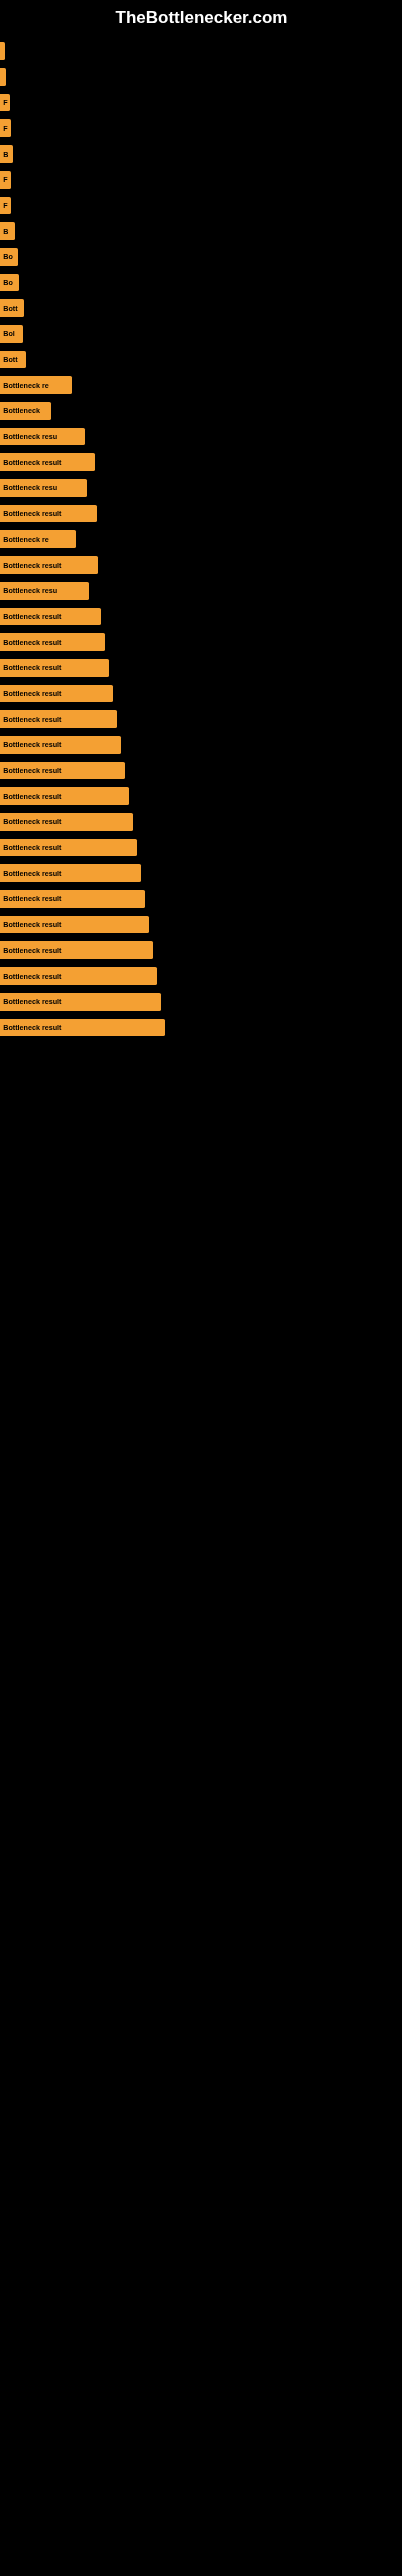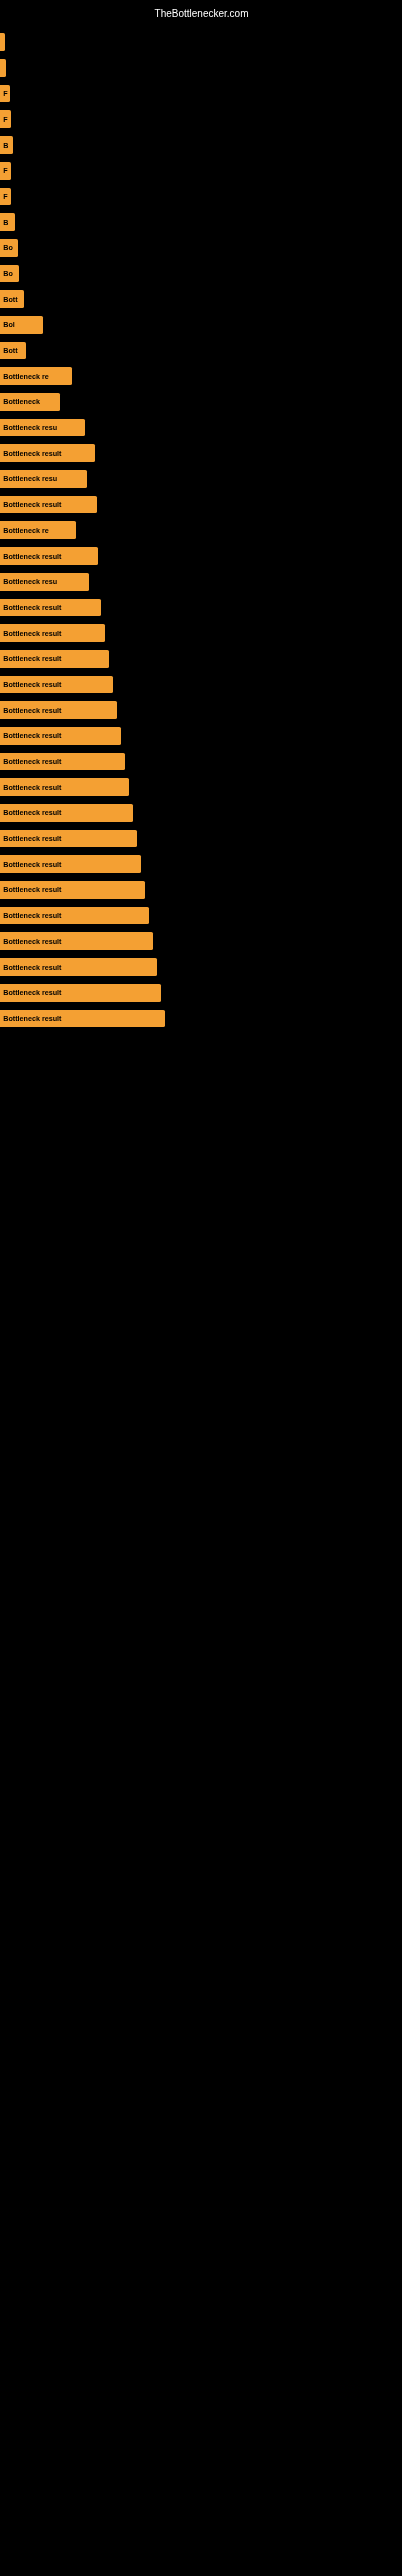--- a/index.html
+++ b/index.html
@@ -9,24 +9,24 @@
     }
     body {
       background-color: #000000;
       width: 403px;
       min-height: 2576px;
       font-family: Arial, sans-serif;
       position: relative;
     }
     .site-title {
       color: #ffffff;
-      font-size: 10px;
+      font-size: 17px;
       text-align: center;
       padding: 8px 0 4px 0;
-      font-weight: normal;
+      font-weight: bold;
     }
     .bars-container {
       padding: 8px 0;
     }
     .bar-row {
       display: flex;
       align-items: center;
       margin-bottom: 3.2px;
       height: 22.5px;
     }
@@ -104,36 +104,36 @@
       <div class="bar" style="width: 19.3px;">
         <span class="bar-label">Bo</span>
       </div>
     </div>
     <div class="bar-row">
       <div class="bar" style="width: 24px;">
         <span class="bar-label">Bott</span>
       </div>
     </div>
     <div class="bar-row">
-      <div class="bar" style="width: 43px;">
+      <div class="bar" style="width: 23px;">
         <span class="bar-label">Bol</span>
       </div>
     </div>
     <div class="bar-row">
       <div class="bar" style="width: 26px;">
         <span class="bar-label">Bott</span>
       </div>
     </div>
     <div class="bar-row">
       <div class="bar" style="width: 72px;">
         <span class="bar-label">Bottleneck re</span>
       </div>
     </div>
     <div class="bar-row">
-      <div class="bar" style="width: 60px;">
+      <div class="bar" style="width: 51px;">
         <span class="bar-label">Bottleneck</span>
       </div>
     </div>
     <div class="bar-row">
       <div class="bar" style="width: 85px;">
         <span class="bar-label">Bottleneck resu</span>
       </div>
     </div>
     <div class="bar-row">
       <div class="bar" style="width: 95px;">

